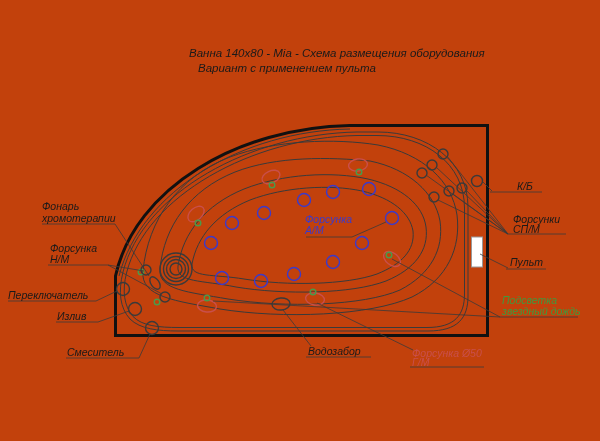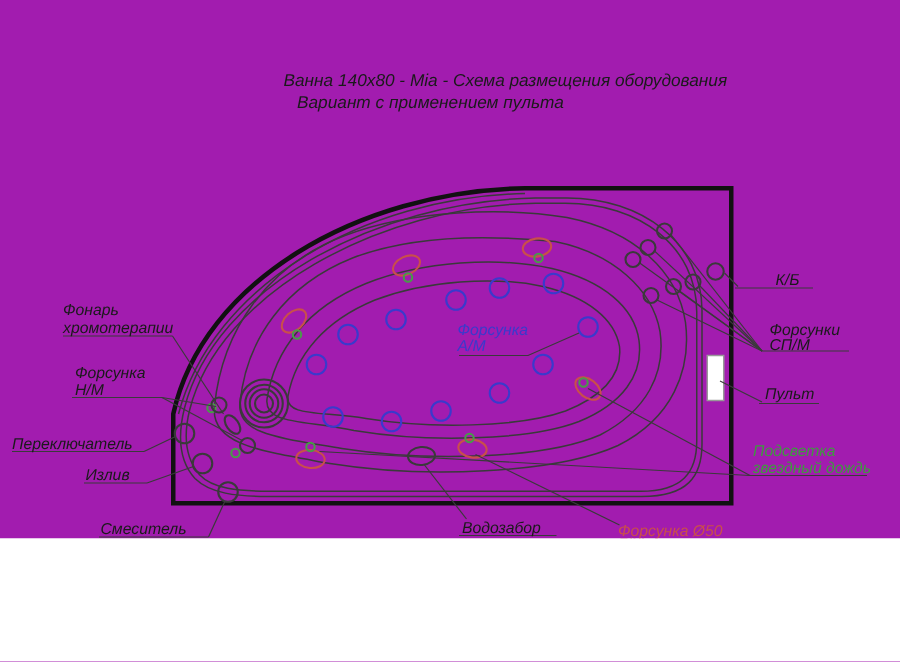--- a/index.html
+++ b/index.html
@@ -1,16 +1,16 @@
 <!DOCTYPE html>
 <html><head>
 <meta charset="utf-8">
 <style>
   html,body{margin:0;padding:0;background:#ffffff;}
-  #stage{position:relative;width:600px;height:359px;background:#a21caf;overflow:hidden;
+  #stage{position:relative;width:600px;height:441px;background:#c2410c;overflow:hidden;
          font-family:"Liberation Sans", sans-serif;}
   svg{position:absolute;left:0;top:0;}
   text{font-family:"Liberation Sans", sans-serif;font-style:italic;fill:#1a1a1a;}
   .t-title{font-size:11.5px;}
   .t-label{font-size:10.5px;}
   .blue{fill:#3a3acc;}
   .red{fill:#c94f4b;}
   .green{fill:#3f9a3f;}
   .thin{stroke:#3a3a3a;stroke-width:1;fill:none;}
   .leader{stroke:#3a3a3a;stroke-width:0.8;fill:none;}

